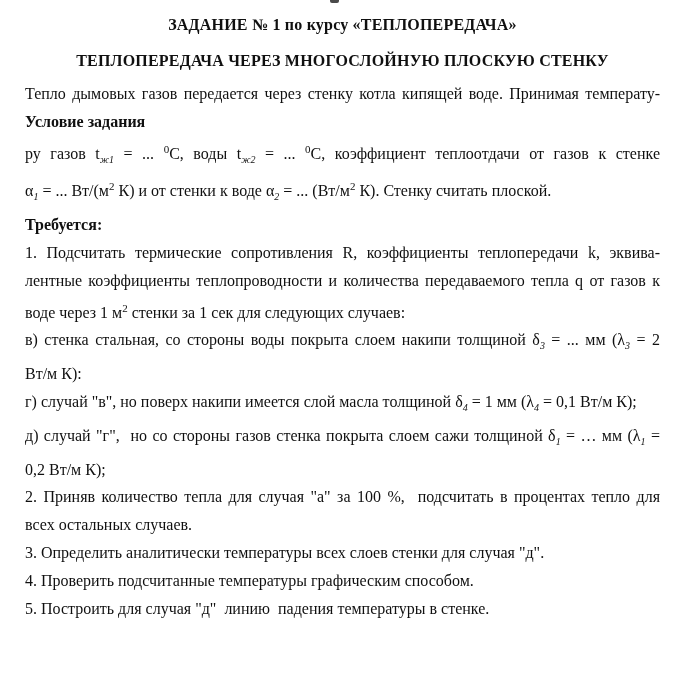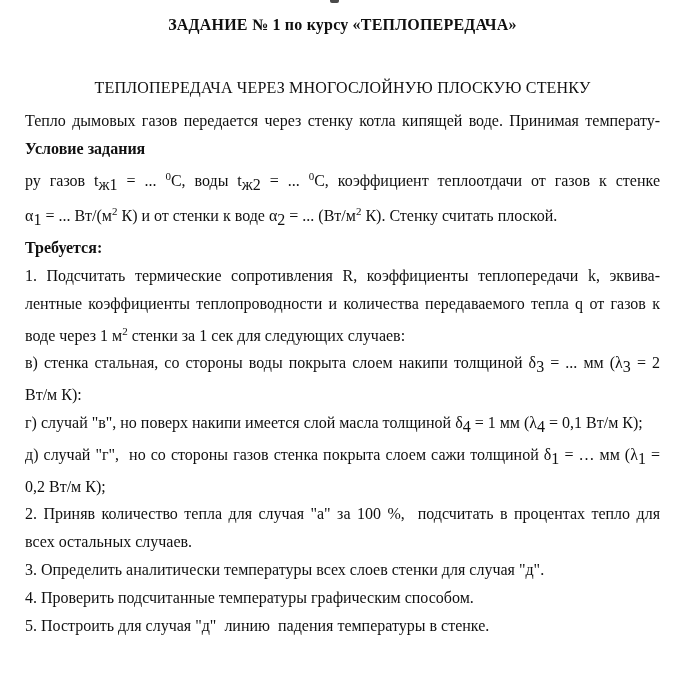--- a/index.html
+++ b/index.html
@@ -16,44 +16,45 @@
     overflow: hidden;
     position: relative;
   }
   .doc {
     padding: 12px 26px 0 25px;
   }
   .title {
     text-align: center;
     font-weight: 700;
     line-height: 26px;
-    margin-bottom: 37px;
+    margin-bottom: 10px;
     letter-spacing: 0.2px;
   }
   .subtitle {
     text-align: center;
-    font-weight: 400;
+    font-weight: 700;
     line-height: 26px;
     margin-bottom: 6px;
     letter-spacing: 0.2px;
   }
   .line {
     line-height: 27.8px;
     min-height: 27.8px;
   }
   .line.justify {
     text-align: justify;
     text-align-last: justify;
   }
   .line.bold {
     font-weight: 700;
   }
   .sub {
-    font-size: 16px;
+    font-size: 10px;
     vertical-align: -4px;
+    font-style: italic;
   }
   .sup {
     font-size: 11px;
     vertical-align: 6px;
   }
   .artifact {
     position: absolute;
     top: 0;
     left: 330px;
     width: 9px;

